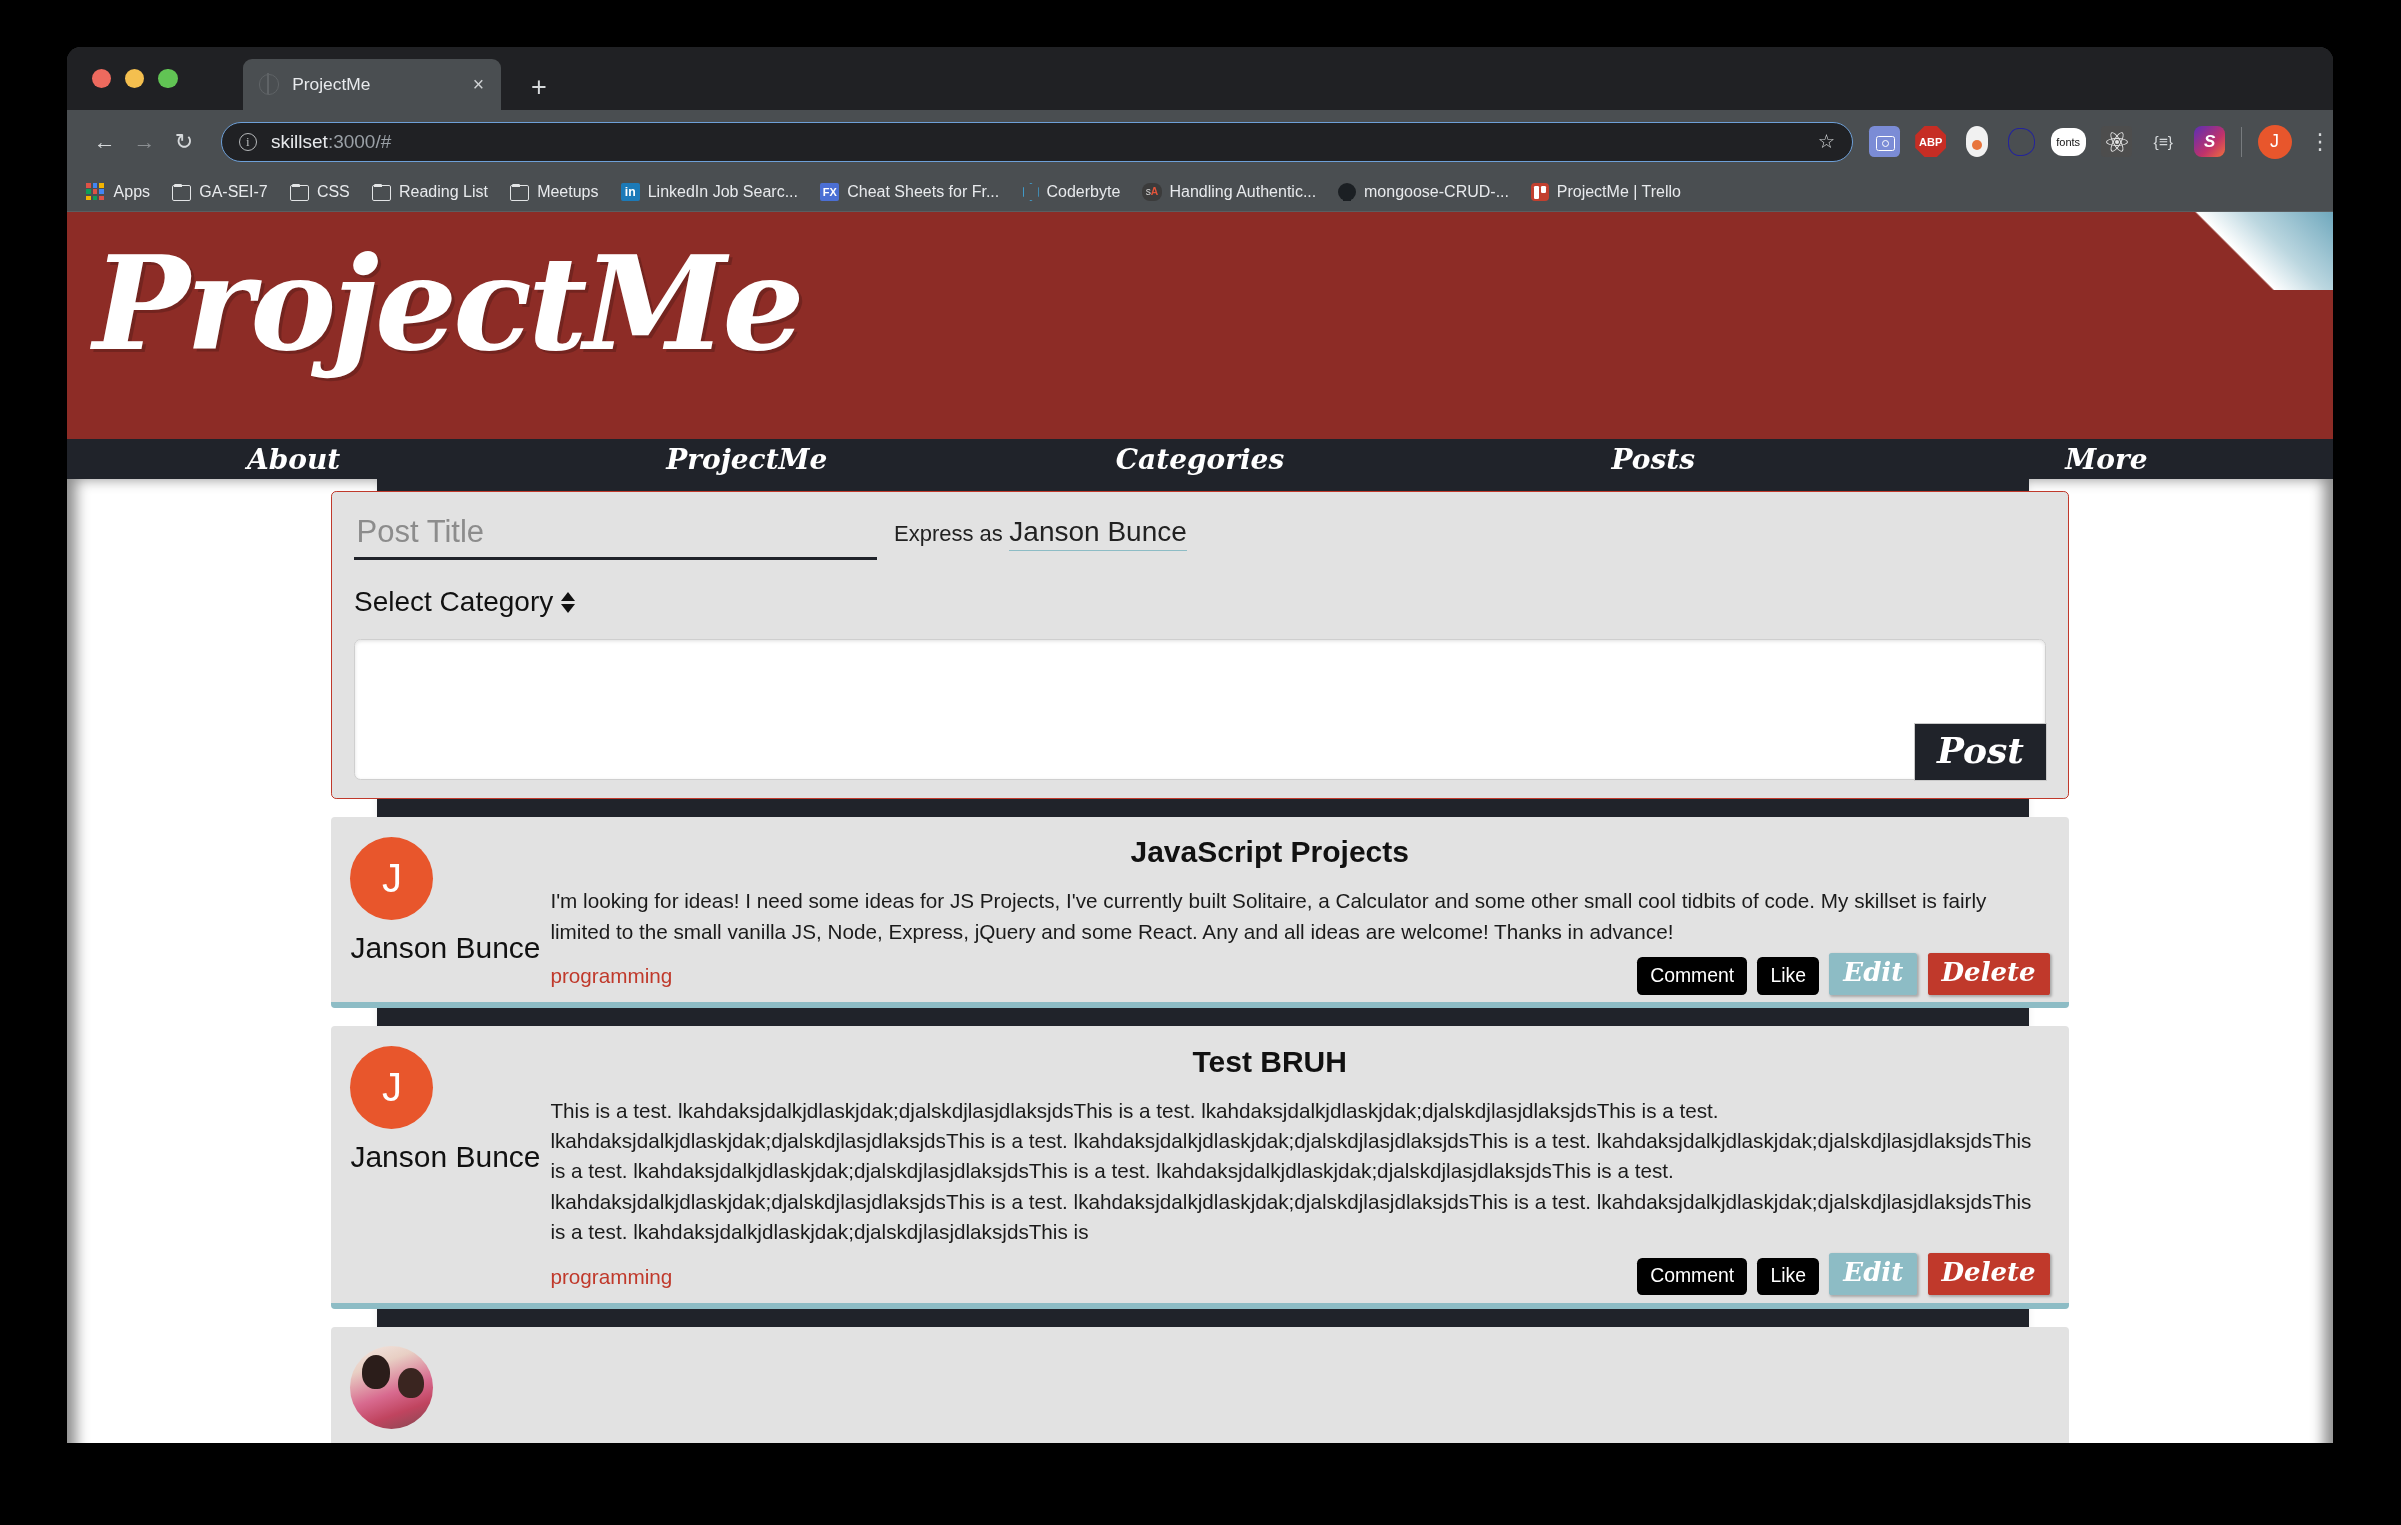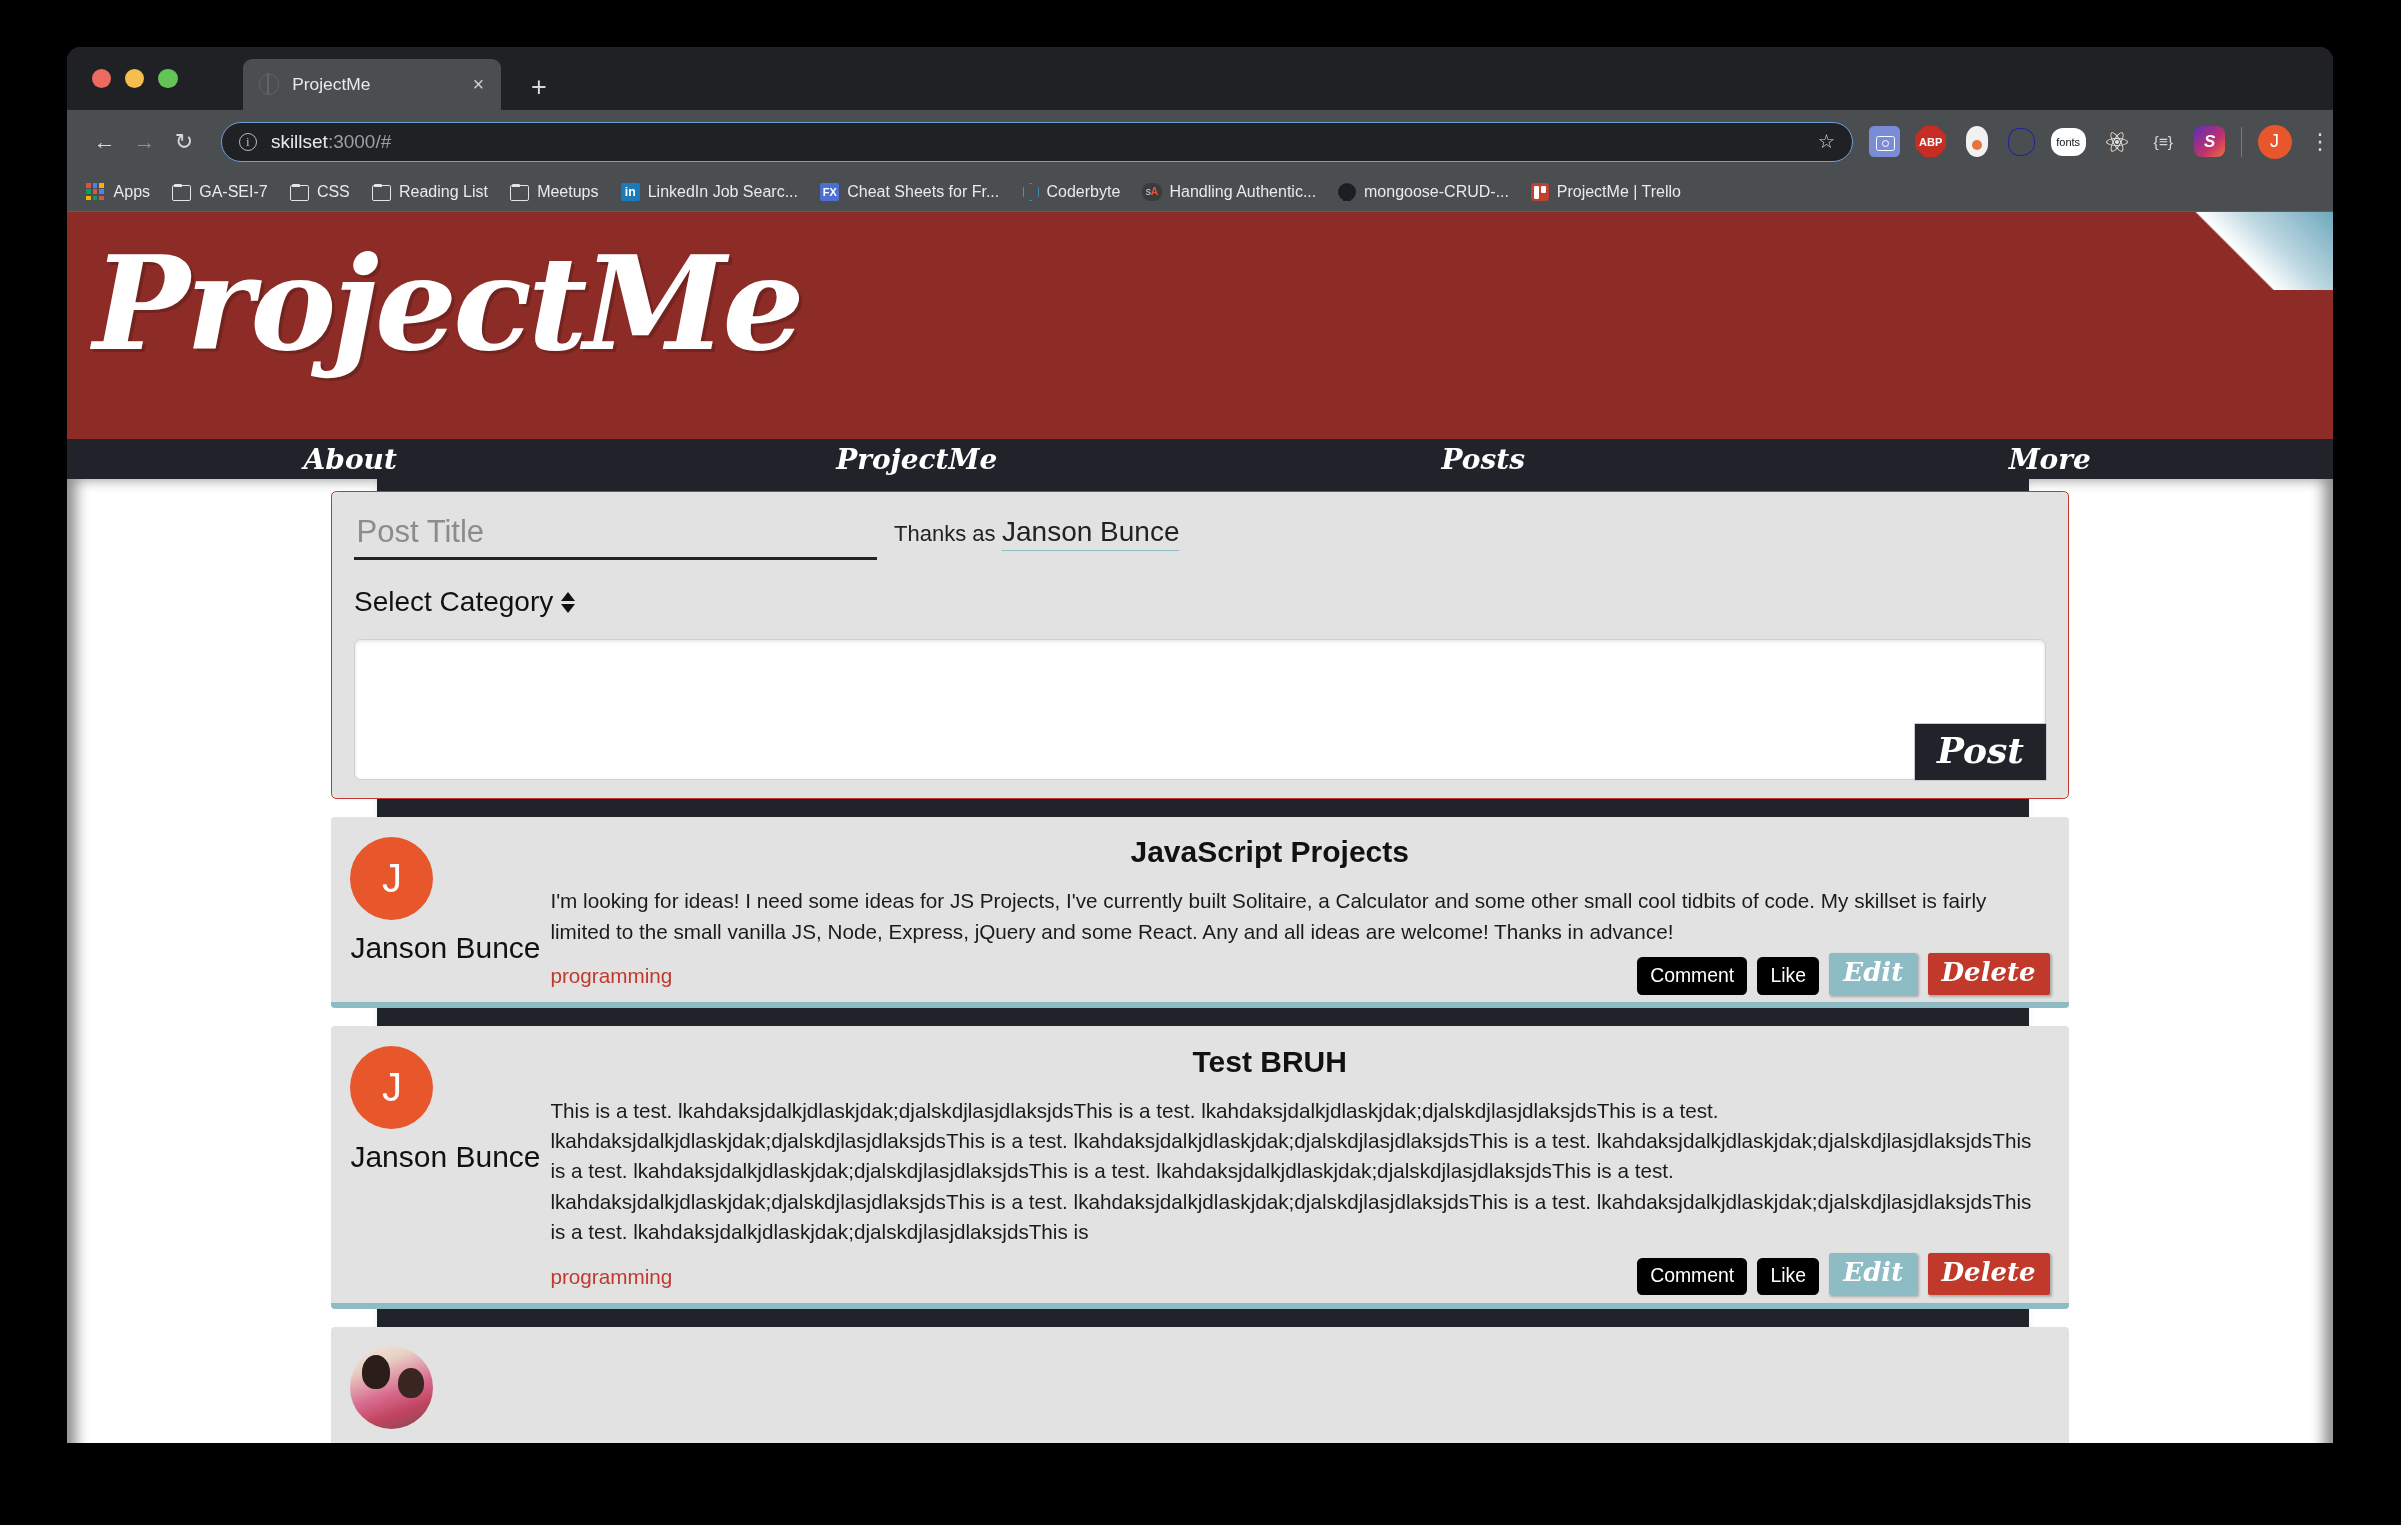--- a/index.html
+++ b/index.html
@@ -476,35 +476,36 @@
     <div class="banner">
       <div class="corner-fold"></div>
       <div class="logo">ProjectMe</div>
 
     </div>
     <div class="tagline">Find your next, perfect project!</div>
 
     <div class="navbar">
       <div class="nav-item">About</div>
       <div class="nav-item">ProjectMe</div>
+      <div class="nav-item">Categories</div>
       <div class="nav-item">Posts</div>
       <div class="nav-item">More</div>
     </div>
 
     <div class="content-strip">
       <div class="page-white-left"></div>
       <div class="page-white-right"></div>
 
       <div class="feed">
 
         <div class="post-form">
           <div class="form-row1">
             <input class="title-input" type="text" placeholder="Post Title" style="">
             <div class="posting-as">
-              <span>Thanks as</span>
+              <span>Express as</span>
               <span class="who">Janson Bunce</span>
             </div>
           </div>
 
           <div class="cat-select">
             <span>Select Category</span>
             <span class="spinner-ico">
                 <i></i>
                 <i></i>
               </span>

